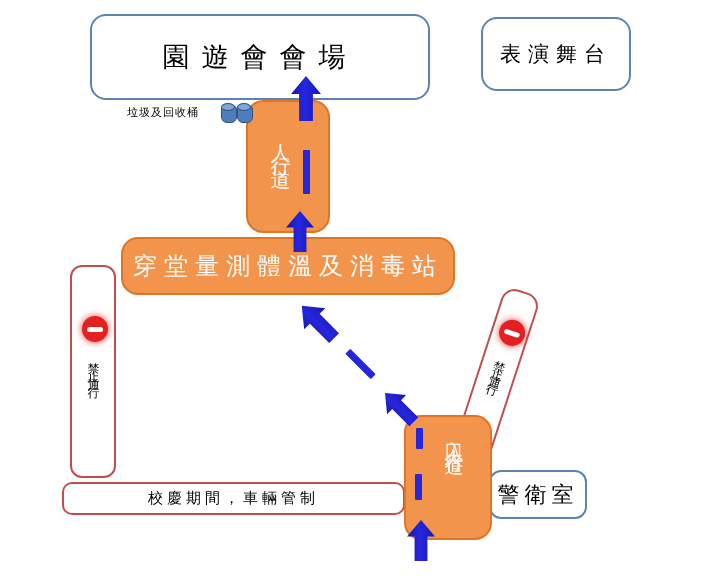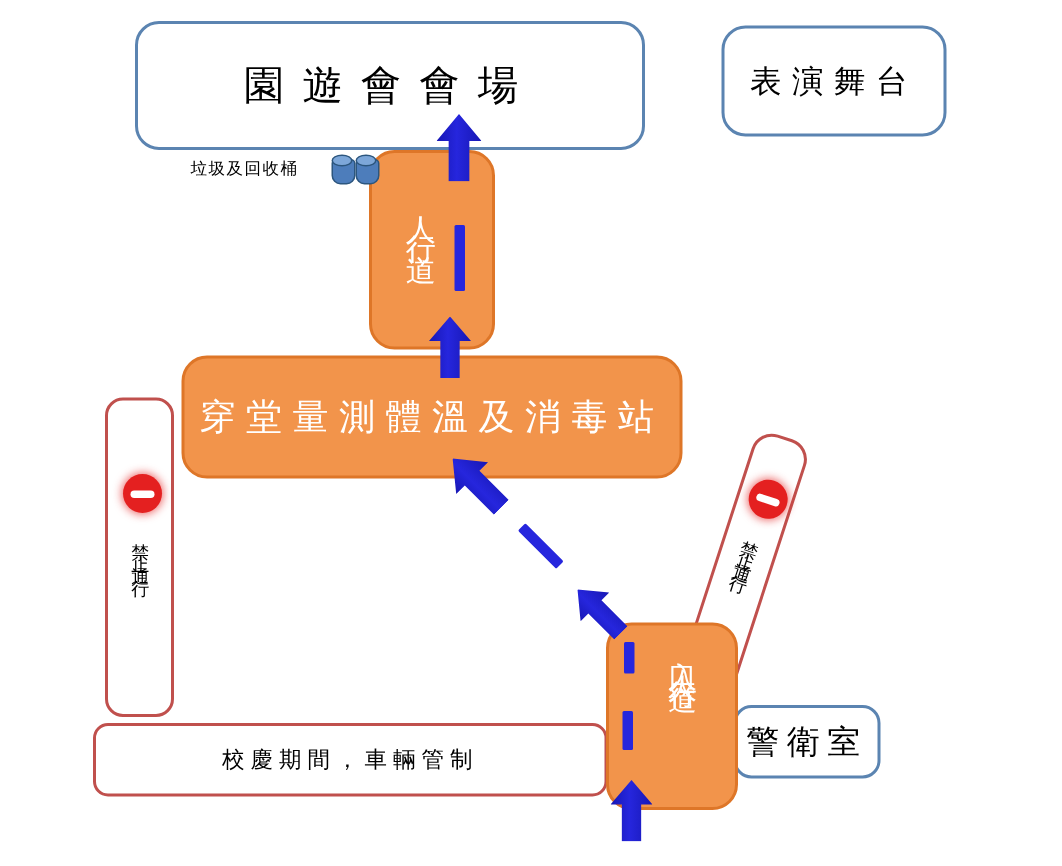--- a/index.html
+++ b/index.html
@@ -9,29 +9,29 @@
   .box{position:absolute;box-sizing:border-box;display:flex;align-items:center;justify-content:center;text-align:center;}
 
   
   .blue-box{background:#fff;border:2px solid var(--blue-border);border-radius:16px;z-index:1;}
   #venue{left:90px;top:14px;width:340px;height:86px;font-size:27px;letter-spacing:12px;}
   #stage{left:481px;top:17px;width:150px;height:74px;font-size:21px;letter-spacing:7px;}
   #guard{left:489px;top:470px;width:98px;height:49px;font-size:22px;letter-spacing:5px;border-radius:12px;}
 
   
   .red-box{background:#fff;border:2px solid var(--red-border);z-index:2;}
-  #vehicle{left:62px;top:482px;width:343px;height:49px;border-radius:10px;font-size:15px;letter-spacing:4px;z-index:1;}
+  #vehicle{left:62px;top:482px;width:343px;height:33px;border-radius:10px;font-size:15px;letter-spacing:4px;z-index:1;}
   #no-entry-left{left:70px;top:265px;width:46px;height:213px;border-radius:12px;display:block;}
   #no-entry-right{left:477px;top:287px;width:38px;height:178px;border-radius:14px;display:block;
                   transform:rotate(18deg);transform-origin:50% 50%;}
 
   
   .orange-box{background:var(--orange-fill);border:2px solid var(--orange-border);border-radius:17px;z-index:3;color:#fff;}
   #sidewalk{left:246px;top:100px;width:84px;height:133px;display:block;}
-  #station{left:121px;top:237px;width:334px;height:82px;font-size:24px;letter-spacing:7px;}
+  #station{left:121px;top:237px;width:334px;height:58px;font-size:24px;letter-spacing:7px;}
   #entrance{left:404px;top:415px;width:88px;height:125px;display:block;}
 
   .v-text{writing-mode:vertical-rl;text-orientation:upright;position:absolute;white-space:nowrap;}
   #sidewalk .v-text{left:20px;top:26px;font-size:20px;letter-spacing:13px;color:#fff;}
   #entrance .v-text{left:36px;top:9px;font-size:19px;letter-spacing:4px;color:#fff;}
   .no-entry-text{writing-mode:vertical-rl;text-orientation:upright;position:absolute;
                  left:50%;transform:translateX(-50%);font-size:12px;letter-spacing:8px;color:#000;}
   #no-entry-left .no-entry-text{top:86px;}
   #no-entry-right .no-entry-text{top:62px;}
 

